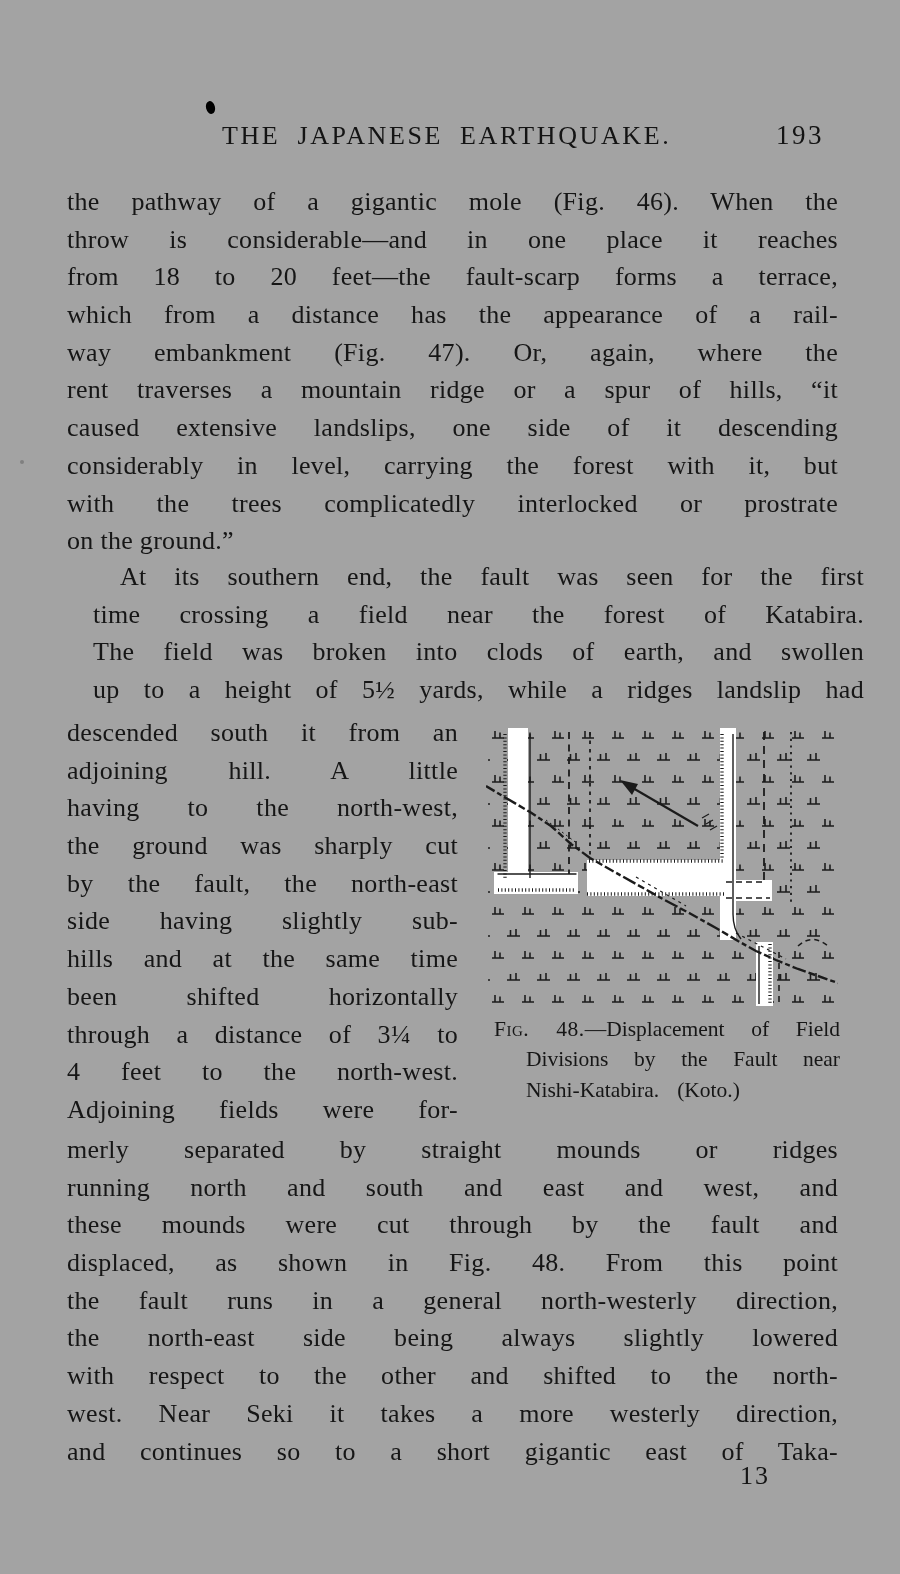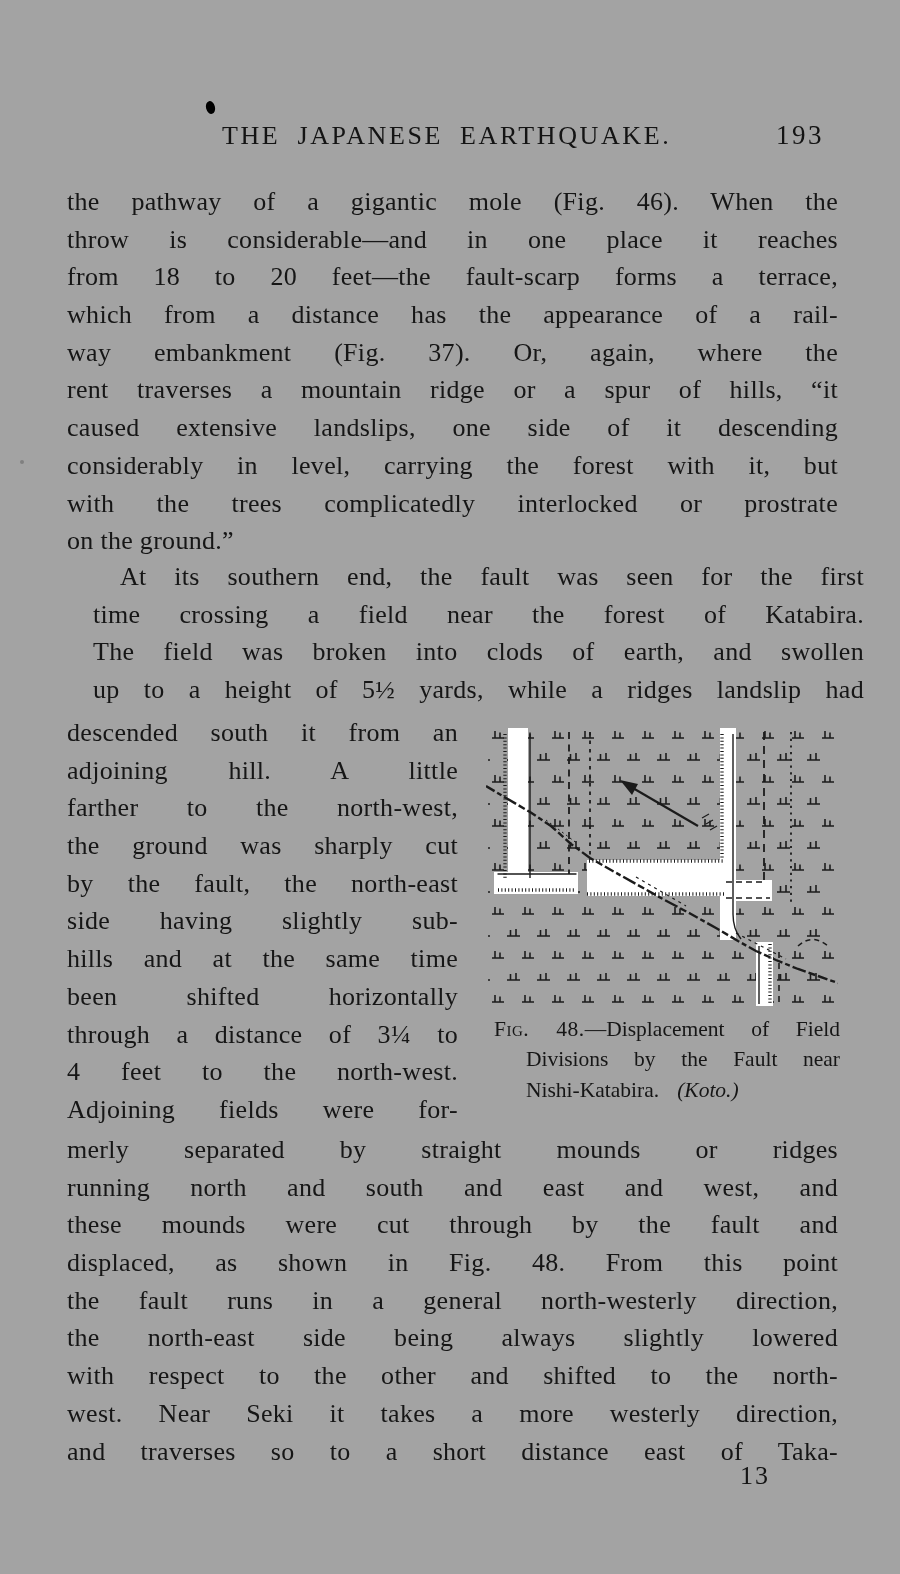--- a/index.html
+++ b/index.html
@@ -44,21 +44,21 @@
   .para2 .tline:first-child{text-indent:27px;}
   
   .figwrap{position:absolute;left:486px;top:714px;width:352px;height:292px;}
   .figwrap svg{display:block;}
   
   .figcap{position:absolute;left:494px;top:1014px;width:346px;color:#161616;}
   .capline{font-size:21.5px;line-height:30.4px;text-align:justify;text-align-last:justify;}
   .capline.c2,.capline.c3{padding-left:32px;}
   .capline.c3{text-align-last:left;}
   .sc{font-variant:small-caps;letter-spacing:.5px;}
-  .ital{font-style:italic;margin-left:18px;margin-top:28px;}
+  .ital{margin-left:18px;margin-top:28px;}
   
   .sig{
     position:absolute;left:740px;top:1461px;
     font-size:26px;letter-spacing:2px;color:#141414;
   }
 </style>
 </head>
 <body>
 
 <div class="page">
@@ -67,39 +67,39 @@
   <div class="speck"></div>
 
   <div class="htitle">THE JAPANESE EARTHQUAKE.</div>
   <div class="hfolio">193</div>
 
   <div class="tblock para1">
       <div class="tline">the pathway of a gigantic mole (Fig. 46).  When the</div>
       <div class="tline">throw is considerable—and in one place it reaches</div>
       <div class="tline">from 18 to 20 feet—the fault-scarp forms a terrace,</div>
       <div class="tline">which from a distance has the appearance of a rail-</div>
-      <div class="tline">way embankment (Fig. 37).  Or, again, where the</div>
+      <div class="tline">way embankment (Fig. 47).  Or, again, where the</div>
       <div class="tline">rent traverses a mountain ridge or a spur of hills, “it</div>
       <div class="tline">caused extensive landslips, one side of it descending</div>
       <div class="tline">considerably in level, carrying the forest with it, but</div>
       <div class="tline">with the trees complicatedly interlocked or prostrate</div>
       <div class="tline">on the ground.”</div>
     </div>
 
   <div class="tblock para2">
       <div class="tline">At its southern end, the fault was seen for the first</div>
       <div class="tline">time crossing a field near the forest of Katabira.</div>
       <div class="tline">The field was broken into clods of earth, and swollen</div>
       <div class="tline">up to a height of 5½ yards, while a ridges landslip had</div>
     </div>
 
   <div class="tblock wrapcol">
       <div class="tline">descended south it from an</div>
       <div class="tline">adjoining hill.  A little</div>
-      <div class="tline">farther to the north-west,</div>
+      <div class="tline">having to the north-west,</div>
       <div class="tline">the ground was sharply cut</div>
       <div class="tline">by the fault, the north-east</div>
       <div class="tline">side having slightly sub-</div>
       <div class="tline">hills and at the same time</div>
       <div class="tline">been shifted horizontally</div>
       <div class="tline">through a distance of 3¼ to</div>
       <div class="tline">4 feet to the north-west.</div>
       <div class="tline">Adjoining fields were for-</div>
     </div>
 
@@ -171,18 +171,18 @@
 
   <div class="tblock para3">
       <div class="tline">merly separated by straight mounds or ridges</div>
       <div class="tline">running north and south and east and west, and</div>
       <div class="tline">these mounds were cut through by the fault and</div>
       <div class="tline">displaced, as shown in Fig. 48.  From this point</div>
       <div class="tline">the fault runs in a general north-westerly direction,</div>
       <div class="tline">the north-east side being always slightly lowered</div>
       <div class="tline">with respect to the other and shifted to the north-</div>
       <div class="tline">west.  Near Seki it takes a more westerly direction,</div>
-      <div class="tline">and traverses so to a short distance east of Taka-</div>
+      <div class="tline">and continues so to a short gigantic east of Taka-</div>
     </div>
 
   <div class="sig">13</div>
 
 </div>
 
 </body></html>

